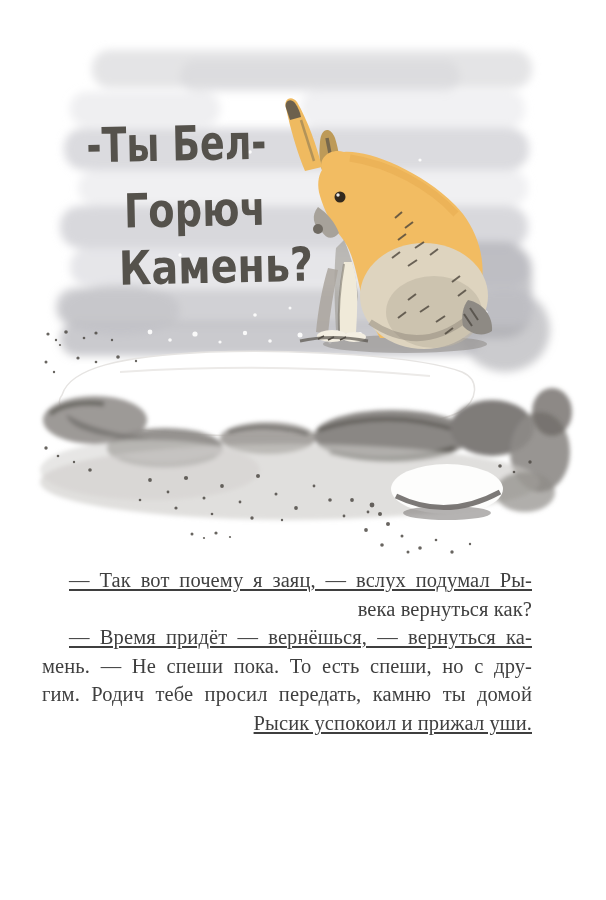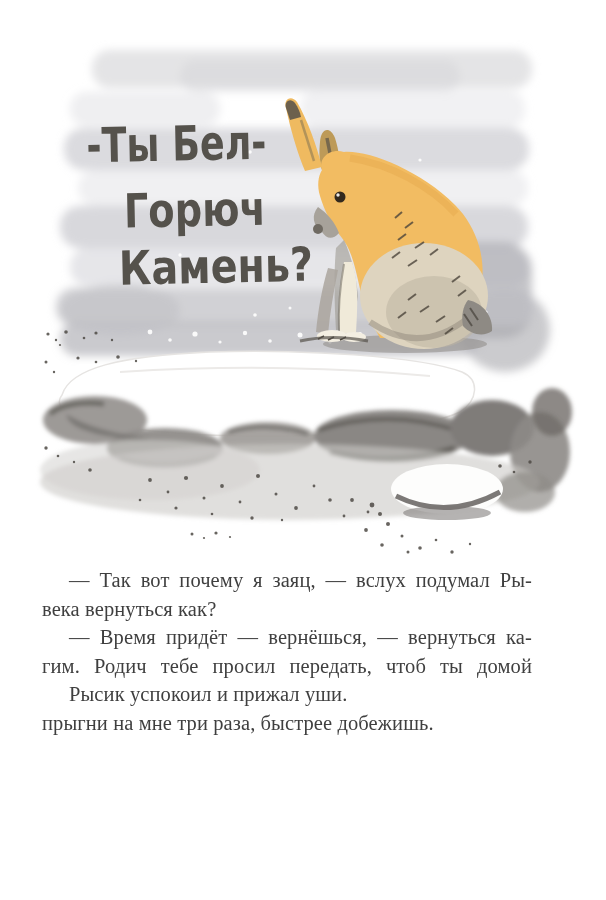--- a/index.html
+++ b/index.html
@@ -13,22 +13,22 @@
     font-family:"DejaVu Sans", sans-serif;
     font-weight:700;
     fill:#55524c;
   }
   .text-block {
     position:absolute; left:42px; top:566px; width:490px;
     color:#3f3f3f;
     font-size:20.5px; line-height:28.5px;
     letter-spacing:0.1px;
   }
-  .line { white-space:normal; }
-  .line.first { text-indent:27px; }
+  .line { white-space:normal;text-align:right; }
+  .line.first { text-indent:27px;text-decoration:underline; }
   .line.just { text-align:justify; text-align-last:justify; }
 </style>
 </head>
 <body>
 
 <div class="page">
 
   <div class="illustration-wrap">
     <svg width="606" height="560" viewBox="0 0 606 560" xmlns="http://www.w3.org/2000/svg">
       <defs>
@@ -233,18 +233,18 @@
             <path d="M 445,334 L 453,328"></path>
         </g>
       </g>
     </svg>
   </div>
 
   <div class="text-block" style="color: rgb(63, 63, 63);">
       <div class="line first just">— Так вот почему я заяц, — вслух подумал Ры-</div>
       <div class="line">века вернуться как?</div>
       <div class="line first just">— Время придёт — вернёшься, — вернуться ка-</div>
-      <div class="line just">гим. Родич тебе просил передать, чтоб ты домой</div>
+      <div class="line just">мень. — Не спеши пока. То есть спеши, но с дру-</div>
+      <div class="line just">гим. Родич тебе просил передать, камню ты домой</div>
       <div class="line first">Рысик успокоил и прижал уши.</div>
-      <div class="line">прыгни на мне три раза, быстрее добежишь.</div>
     </div>
 
 </div>
 
 </body></html>

